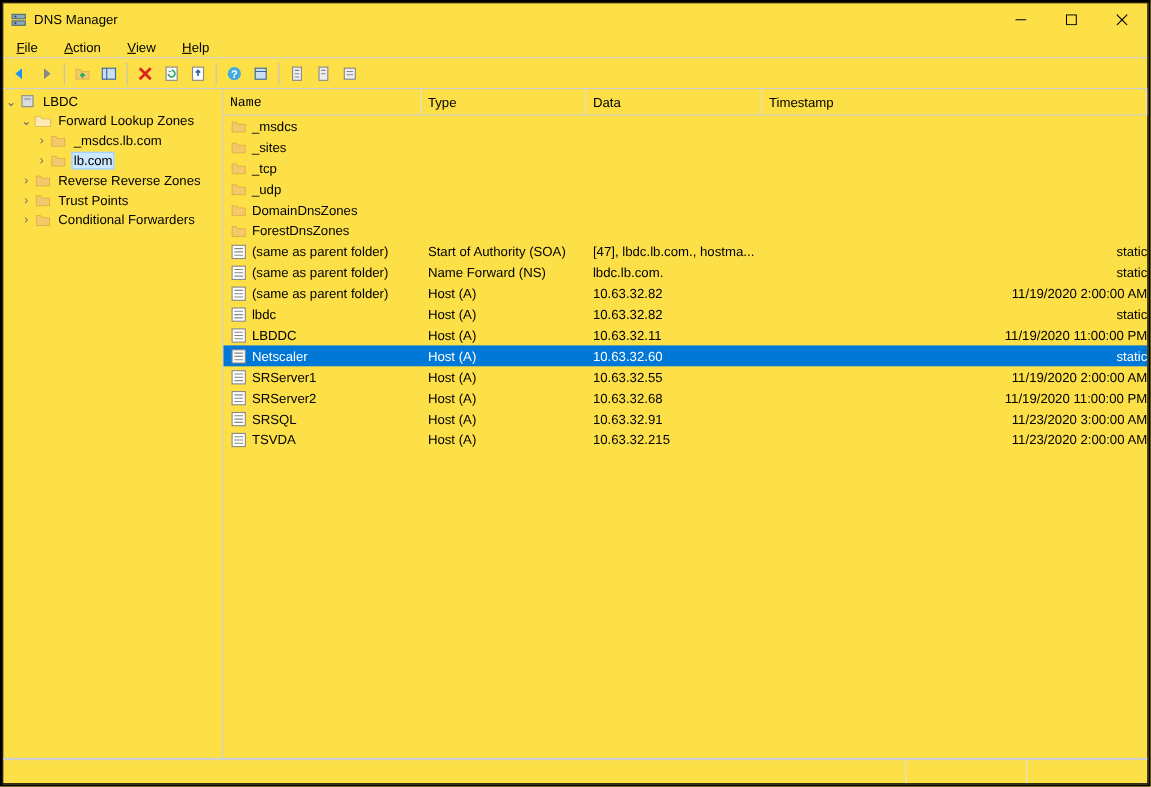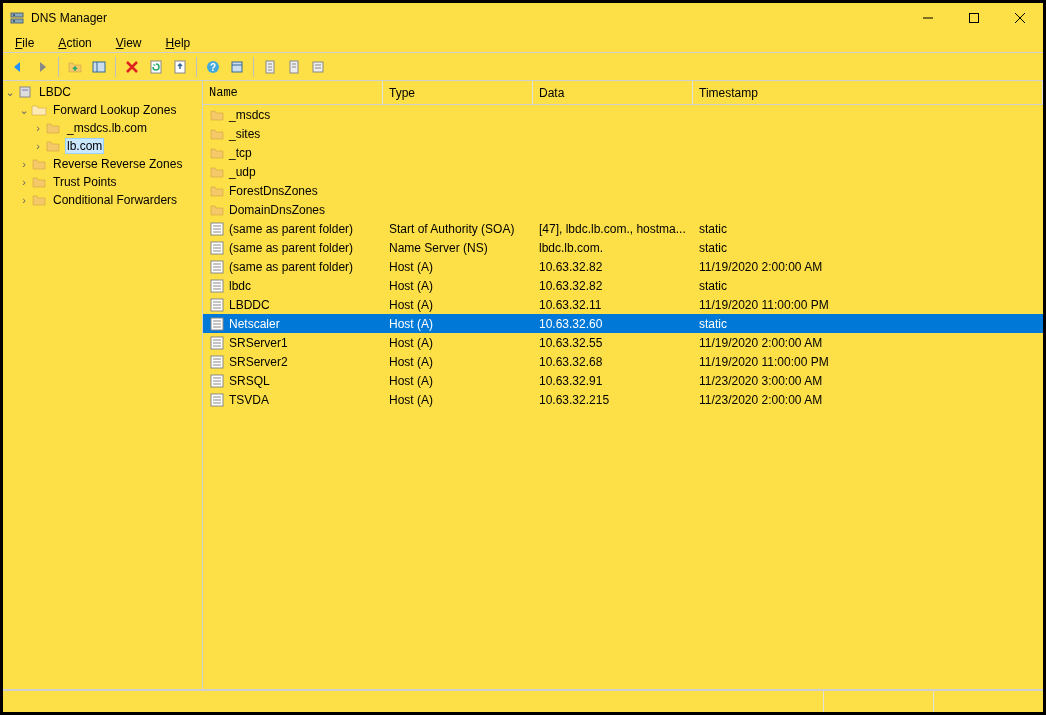--- a/index.html
+++ b/index.html
@@ -74,21 +74,21 @@
   
   .listpane { flex: 1; display: flex; flex-direction: column; }
   .listhdr { height: 24px; display: flex; border-bottom: 1px solid #d0d0d0; }
   .lh { display:flex; align-items:center; padding-left: 6px; border-right: 1px solid #e0e0e0; }
   .lh0 { width: 180px; font-family: Liberation Mono, monospace; } .lh1 { width: 150px; } .lh2 { width: 160px; } .lh3 { flex: 1; }
   .listbody { flex:1; overflow:auto; }
   .lrow { height: 19px; display: flex; align-items: center; }
   .lrow.sel { background: #0078d7; color: #fff; }
   .lc { padding-left: 6px; overflow: hidden; white-space: nowrap; text-overflow: ellipsis; }
   .lc0 { width: 180px; display:flex; align-items:center; }
-  .lc1 { width: 150px; } .lc2 { width: 160px; } .lc3 { flex:1; }
+  .lc1 { width: 150px; } .lc2 { width: 160px; } .lc3 { flex:1;text-align:right; }
   .licon { width:16px; height:16px; margin-right:4px; display:flex; align-items:center; justify-content:center; }
   .rec-icon rect { fill:#fff; stroke:#888; }
   .rec-icon line { stroke:#888; stroke-width:1; }
   .statusbar { height: 22px; border-top: 1px solid #d0d0d0; display:flex; }
   .statusbar .seg { border-left:1px solid #e0e0e0; height:100%; }
 </style>
 </head>
 <body>
 
 <div class="window">
@@ -339,34 +339,34 @@
             <div class="lc lc2"></div>
             <div class="lc lc3"></div>
           </div>
           <div class="lrow">
             <div class="lc lc0">
               <span class="licon">
                 <svg viewBox="0 0 16 16" width="16" height="16">
                   <path d="M2 4h4l1 2h7v7H2z" fill="#f5c869" stroke="#c89a3a" stroke-width="0.5"></path>
                 </svg>
               </span>
-              <span>ForestDnsZones</span>
+              <span>DomainDnsZones</span>
             </div>
             <div class="lc lc1"></div>
             <div class="lc lc2"></div>
             <div class="lc lc3"></div>
           </div>
           <div class="lrow">
             <div class="lc lc0">
               <span class="licon">
                 <svg viewBox="0 0 16 16" width="16" height="16">
                   <path d="M2 4h4l1 2h7v7H2z" fill="#f5c869" stroke="#c89a3a" stroke-width="0.5"></path>
                 </svg>
               </span>
-              <span>DomainDnsZones</span>
+              <span>ForestDnsZones</span>
             </div>
             <div class="lc lc1"></div>
             <div class="lc lc2"></div>
             <div class="lc lc3"></div>
           </div>
           <div class="lrow">
             <div class="lc lc0">
               <span class="licon">
                 <svg class="rec-icon" viewBox="0 0 16 16" width="16" height="16">
                   <rect x="2" y="2" width="12" height="12"></rect>
@@ -386,21 +386,21 @@
               <span class="licon">
                 <svg class="rec-icon" viewBox="0 0 16 16" width="16" height="16">
                   <rect x="2" y="2" width="12" height="12"></rect>
                   <line x1="4" y1="5" x2="12" y2="5"></line>
                   <line x1="4" y1="8" x2="12" y2="8"></line>
                   <line x1="4" y1="11" x2="12" y2="11"></line>
                 </svg>
               </span>
               <span>(same as parent folder)</span>
             </div>
-            <div class="lc lc1">Name Server (NS)</div>
+            <div class="lc lc1">Name Forward (NS)</div>
             <div class="lc lc2">lbdc.lb.com.</div>
             <div class="lc lc3">static</div>
           </div>
           <div class="lrow">
             <div class="lc lc0">
               <span class="licon">
                 <svg class="rec-icon" viewBox="0 0 16 16" width="16" height="16">
                   <rect x="2" y="2" width="12" height="12"></rect>
                   <line x1="4" y1="5" x2="12" y2="5"></line>
                   <line x1="4" y1="8" x2="12" y2="8"></line>

